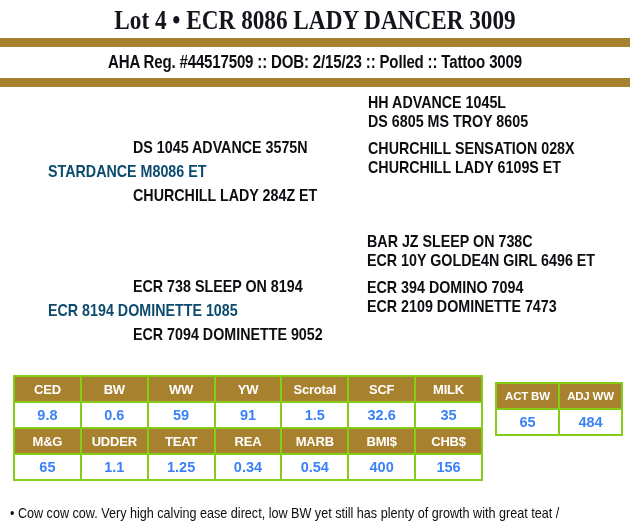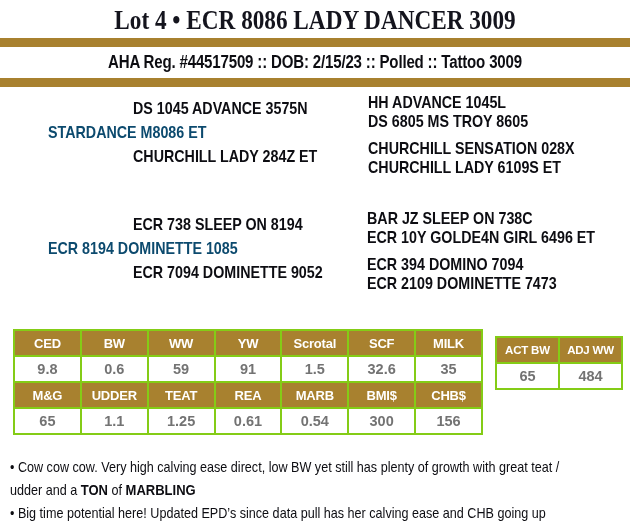--- a/index.html
+++ b/index.html
@@ -29,34 +29,34 @@
     height: 31px; line-height: 31px;
     text-align: center;
     font-size: 17.5px; font-weight: 700;
     letter-spacing: -0.2px;
     transform: scaleX(0.86); transform-origin: 50% 50%;
     white-space: nowrap;
   }
 
   .pedigree { padding-top: 10px; }
   .ped-block { display: flex; margin-bottom: 28px; }
-  .ped-left { width: 360px; }
+  .ped-left { width: 360px; margin-top: 39px; }
   .ped-left .line { height: 24px; line-height: 24px; font-size: 17px; font-weight: 700; }
   .ped-left .parent { padding-left: 133px; }
   .ped-left .animal { padding-left: 48px; color: #0c4a6e; }
   .ped-right { flex: 1; margin-top: -4px; padding-left: 8px; }
   .ped-right .gp-group { margin-bottom: 8px; }
   .ped-right .line { height: 19px; line-height: 19px; font-size: 17px; font-weight: 700; }
 
   .tables { display: flex; margin-top: 16px; align-items: flex-start; }
   table { border-collapse: collapse; }
   td { border: 2px solid #84cc16; text-align: center; height: 26px; padding: 0 2px; }
   .main-table { margin-left: 13px; width: 470px; table-layout: fixed; }
   td.h { background: #a8812f; color: #ffffff; font-weight: 700; font-size: 13px; letter-spacing: -0.2px; }
-  td.v { background: #ffffff; color: #737373; font-weight: 700; font-size: 14.5px; }
+  td.v { background: #ffffff; color: #3b82f6; font-weight: 700; font-size: 14.5px; }
   .side { margin-left: 12px; margin-top: 7px; }
   .side table { width: 128px; table-layout: fixed; }
   .side td.h { font-size: 11.5px; }
   .side .gap { height: 4px; }
 
   .notes { margin: 20px 0 0 10px; }
   .note { height: 23px; line-height: 23px; font-size: 15px; font-weight: 400; }
   .note b { font-weight: 700; font-size: 15.5px; }
 </style>
 </head>
@@ -137,23 +137,23 @@
         <td class="h">TEAT</td>
         <td class="h">REA</td>
         <td class="h">MARB</td>
         <td class="h">BMI$</td>
         <td class="h">CHB$</td>
       </tr>
       <tr>
         <td class="v">65</td>
         <td class="v">1.1</td>
         <td class="v">1.25</td>
-        <td class="v">0.61</td>
+        <td class="v">0.34</td>
         <td class="v">0.54</td>
-        <td class="v">300</td>
+        <td class="v">400</td>
         <td class="v">156</td>
       </tr>
     </tbody>
       </table>
 
     <div class="side">
       <table>
         <tbody>
             <tr>
           <td class="h">ACT BW</td>

